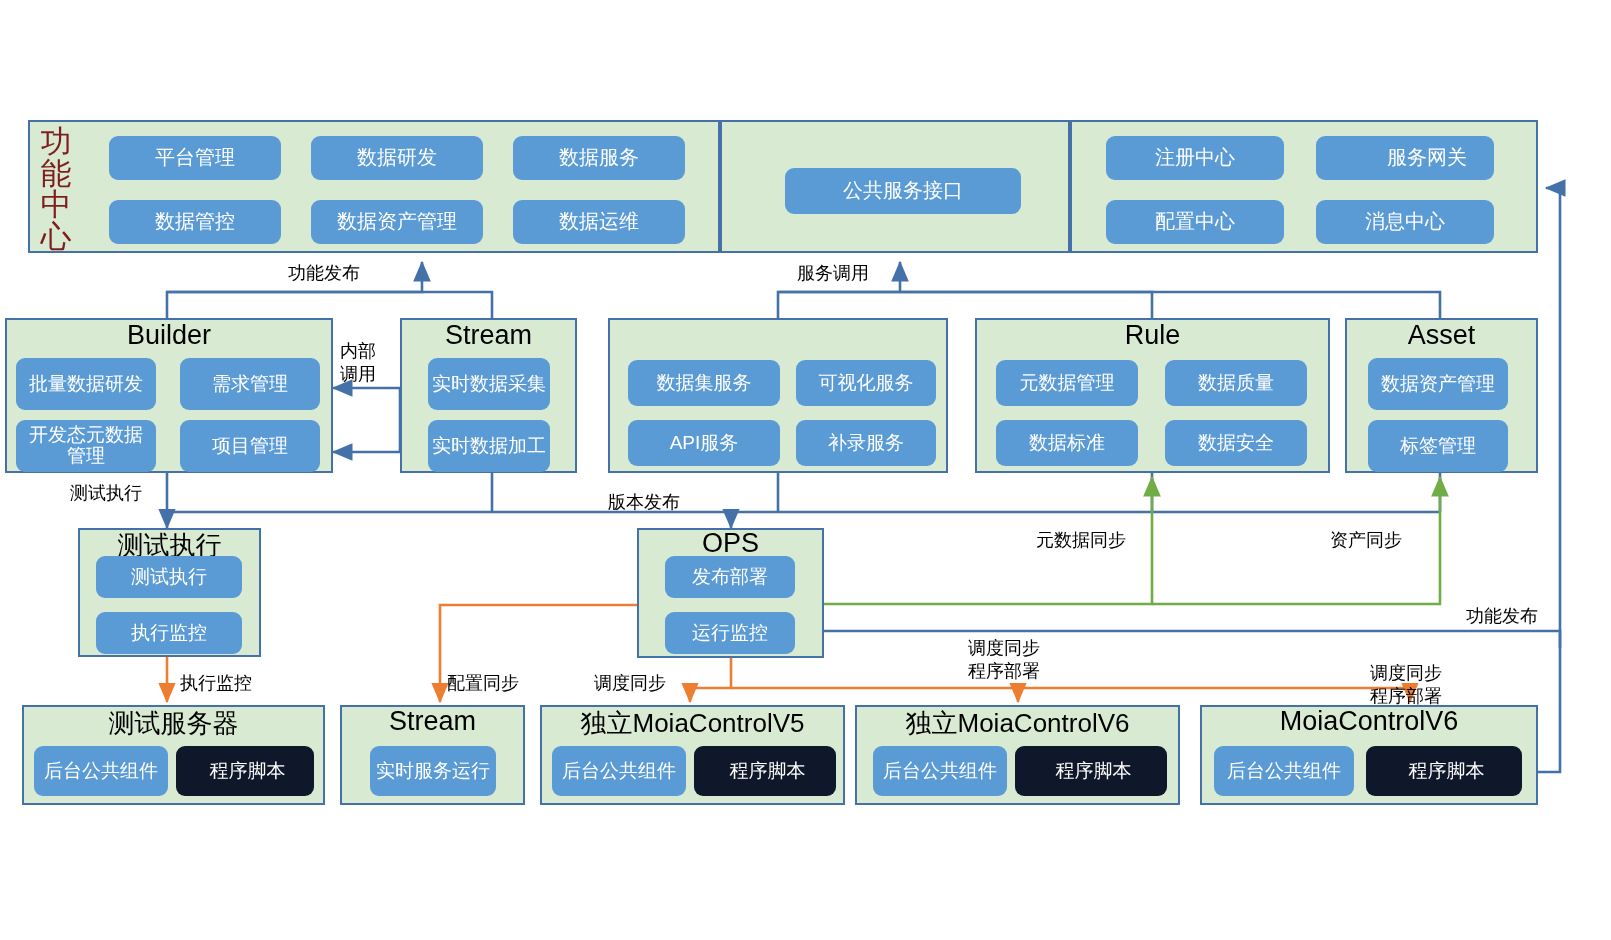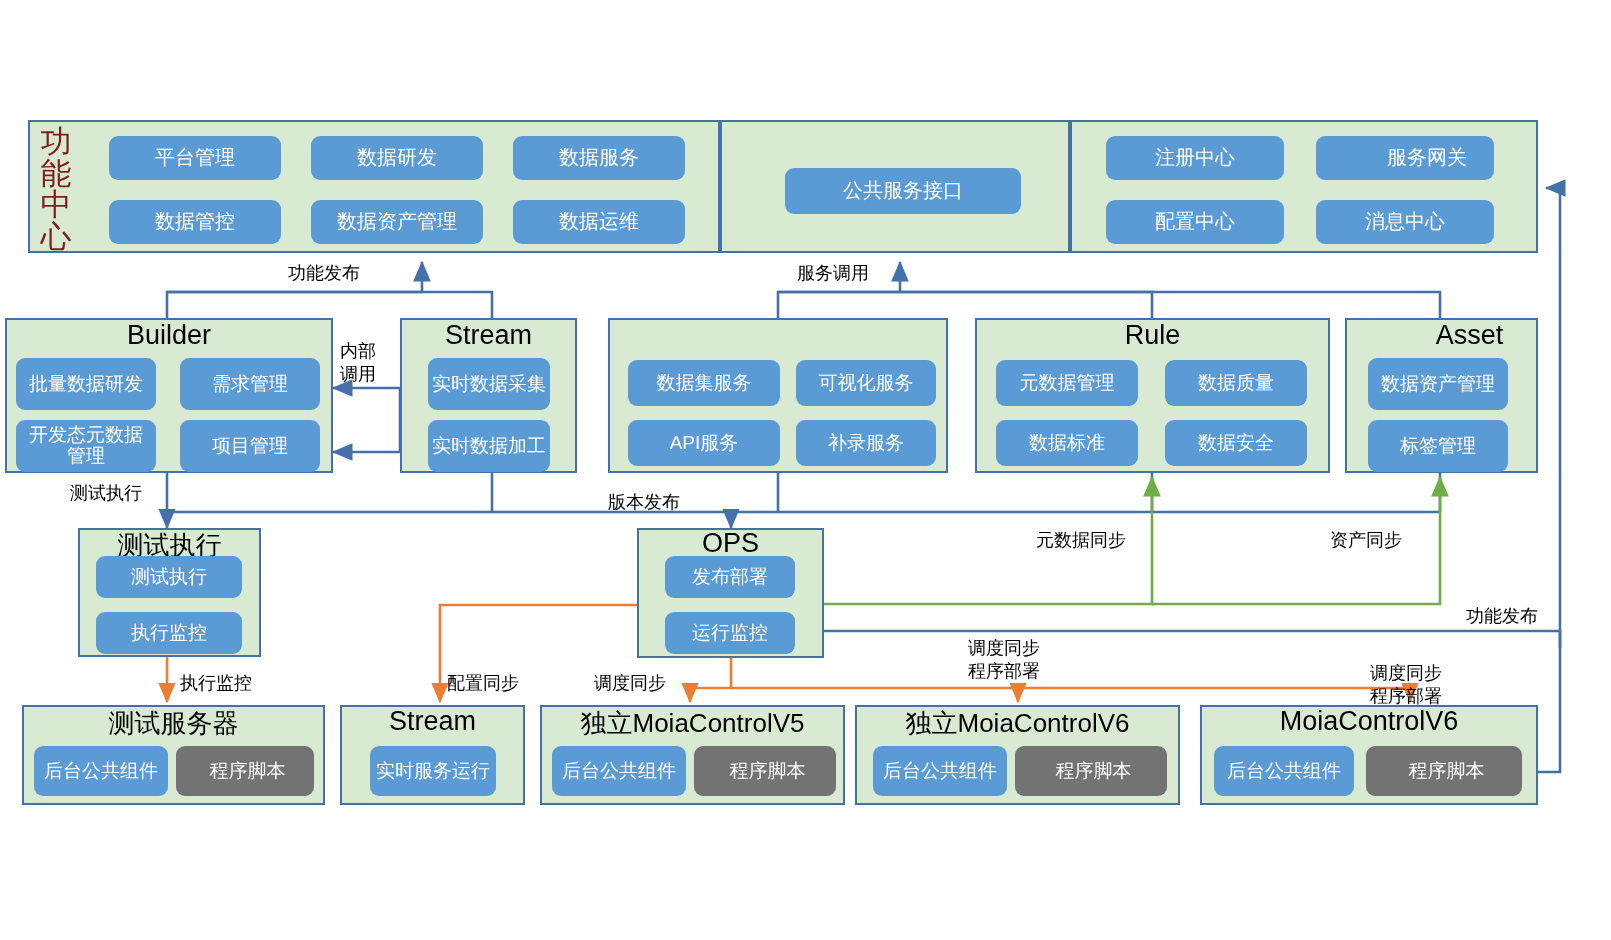--- a/index.html
+++ b/index.html
@@ -12,21 +12,21 @@
          box-sizing:border-box;}
   .panel-title{position:absolute;left:0;right:0;text-align:center;
                font-size:27px;line-height:1;color:#000;white-space:nowrap;}
   .panel-title.cn{font-size:26px;}
 
   
   .chip{position:absolute;background:#5b9bd5;border-radius:9px;color:#fff;
         display:flex;align-items:center;justify-content:center;text-align:center;
         font-size:20px;line-height:1.08;box-sizing:border-box;padding:2px 4px;}
   .chip.sm{font-size:19px;}
-  .chip.orange{background:#737373;padding-left:9px;}
+  .chip.orange{background:#0f172a;padding-left:9px;}
 
   
   .lbl{position:absolute;font-size:18px;color:#000;white-space:pre;line-height:1.25;}
 
   
   .vtitle{position:absolute;font-size:31px;line-height:1.02;text-align:center;
           color:#7f1d1d;letter-spacing:0;}
 
   svg.links{position:absolute;left:0;top:0;width:1611px;height:940px;
             pointer-events:none;}
@@ -135,21 +135,21 @@
   <div class="chip sm" style="left:796px;top:420px;width:140px;height:46px;">补录服务</div>
 
   <div class="panel" style="left:975px;top:318px;width:355px;height:155px;"></div>
   <div class="panel-title" style="left:975px;top:322px;width:355px;">Rule</div>
   <div class="chip sm" style="left:996px;top:360px;width:142px;height:46px;">元数据管理</div>
   <div class="chip sm" style="left:1165px;top:360px;width:142px;height:46px;">数据质量</div>
   <div class="chip sm" style="left:996px;top:420px;width:142px;height:46px;">数据标准</div>
   <div class="chip sm" style="left:1165px;top:420px;width:142px;height:46px;">数据安全</div>
 
   <div class="panel" style="left:1345px;top:318px;width:193px;height:155px;"></div>
-  <div class="panel-title" style="left:1345px;top:322px;width:193px;padding-left:28px;">Asset</div>
+  <div class="panel-title" style="left:1345px;top:322px;width:193px;">Asset</div>
   <div class="chip sm" style="left:1368px;top:358px;width:140px;height:52px;">数据资产管理</div>
   <div class="chip sm" style="left:1368px;top:420px;width:140px;height:52px;">标签管理</div>
 
   <div class="panel" style="left:78px;top:528px;width:183px;height:129px;"></div>
   <div class="panel-title cn" style="left:78px;top:532px;width:183px;">测试执行</div>
   <div class="chip sm" style="left:96px;top:556px;width:146px;height:42px;">测试执行</div>
   <div class="chip sm" style="left:96px;top:612px;width:146px;height:42px;">执行监控</div>
 
   <div class="panel" style="left:637px;top:528px;width:187px;height:130px;"></div>
   <div class="panel-title" style="left:637px;top:530px;width:187px;">OPS</div>

